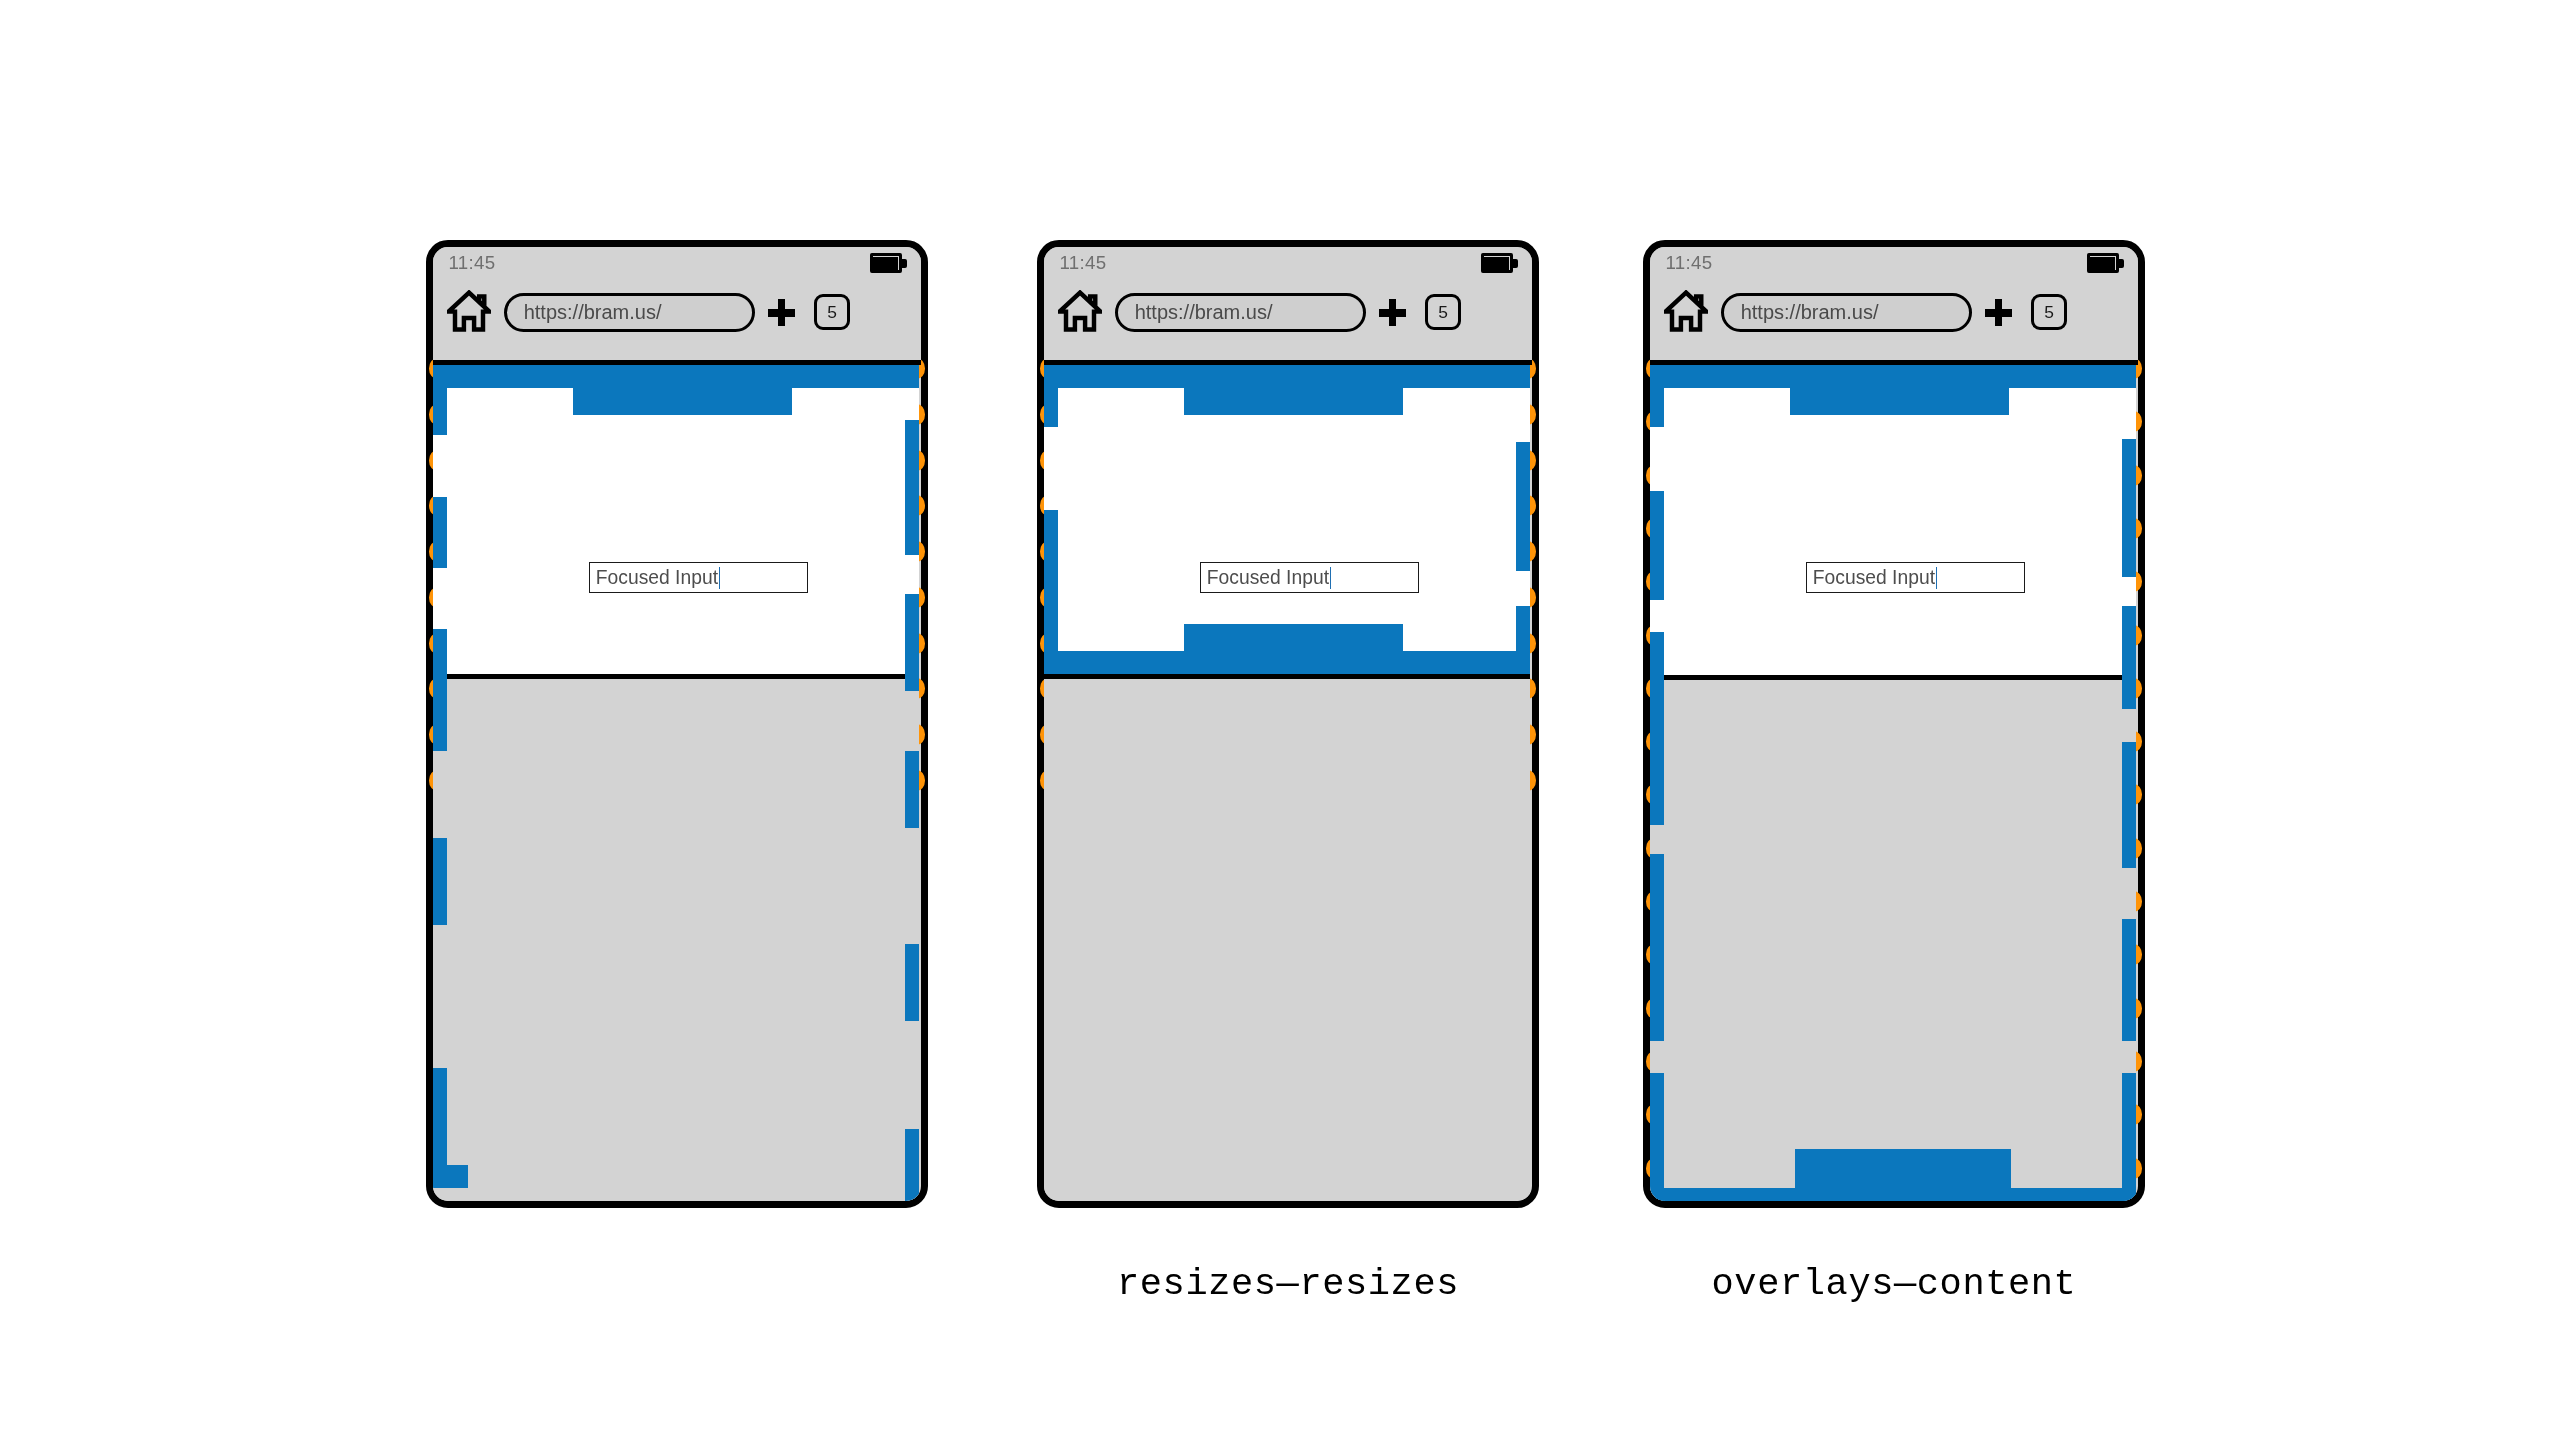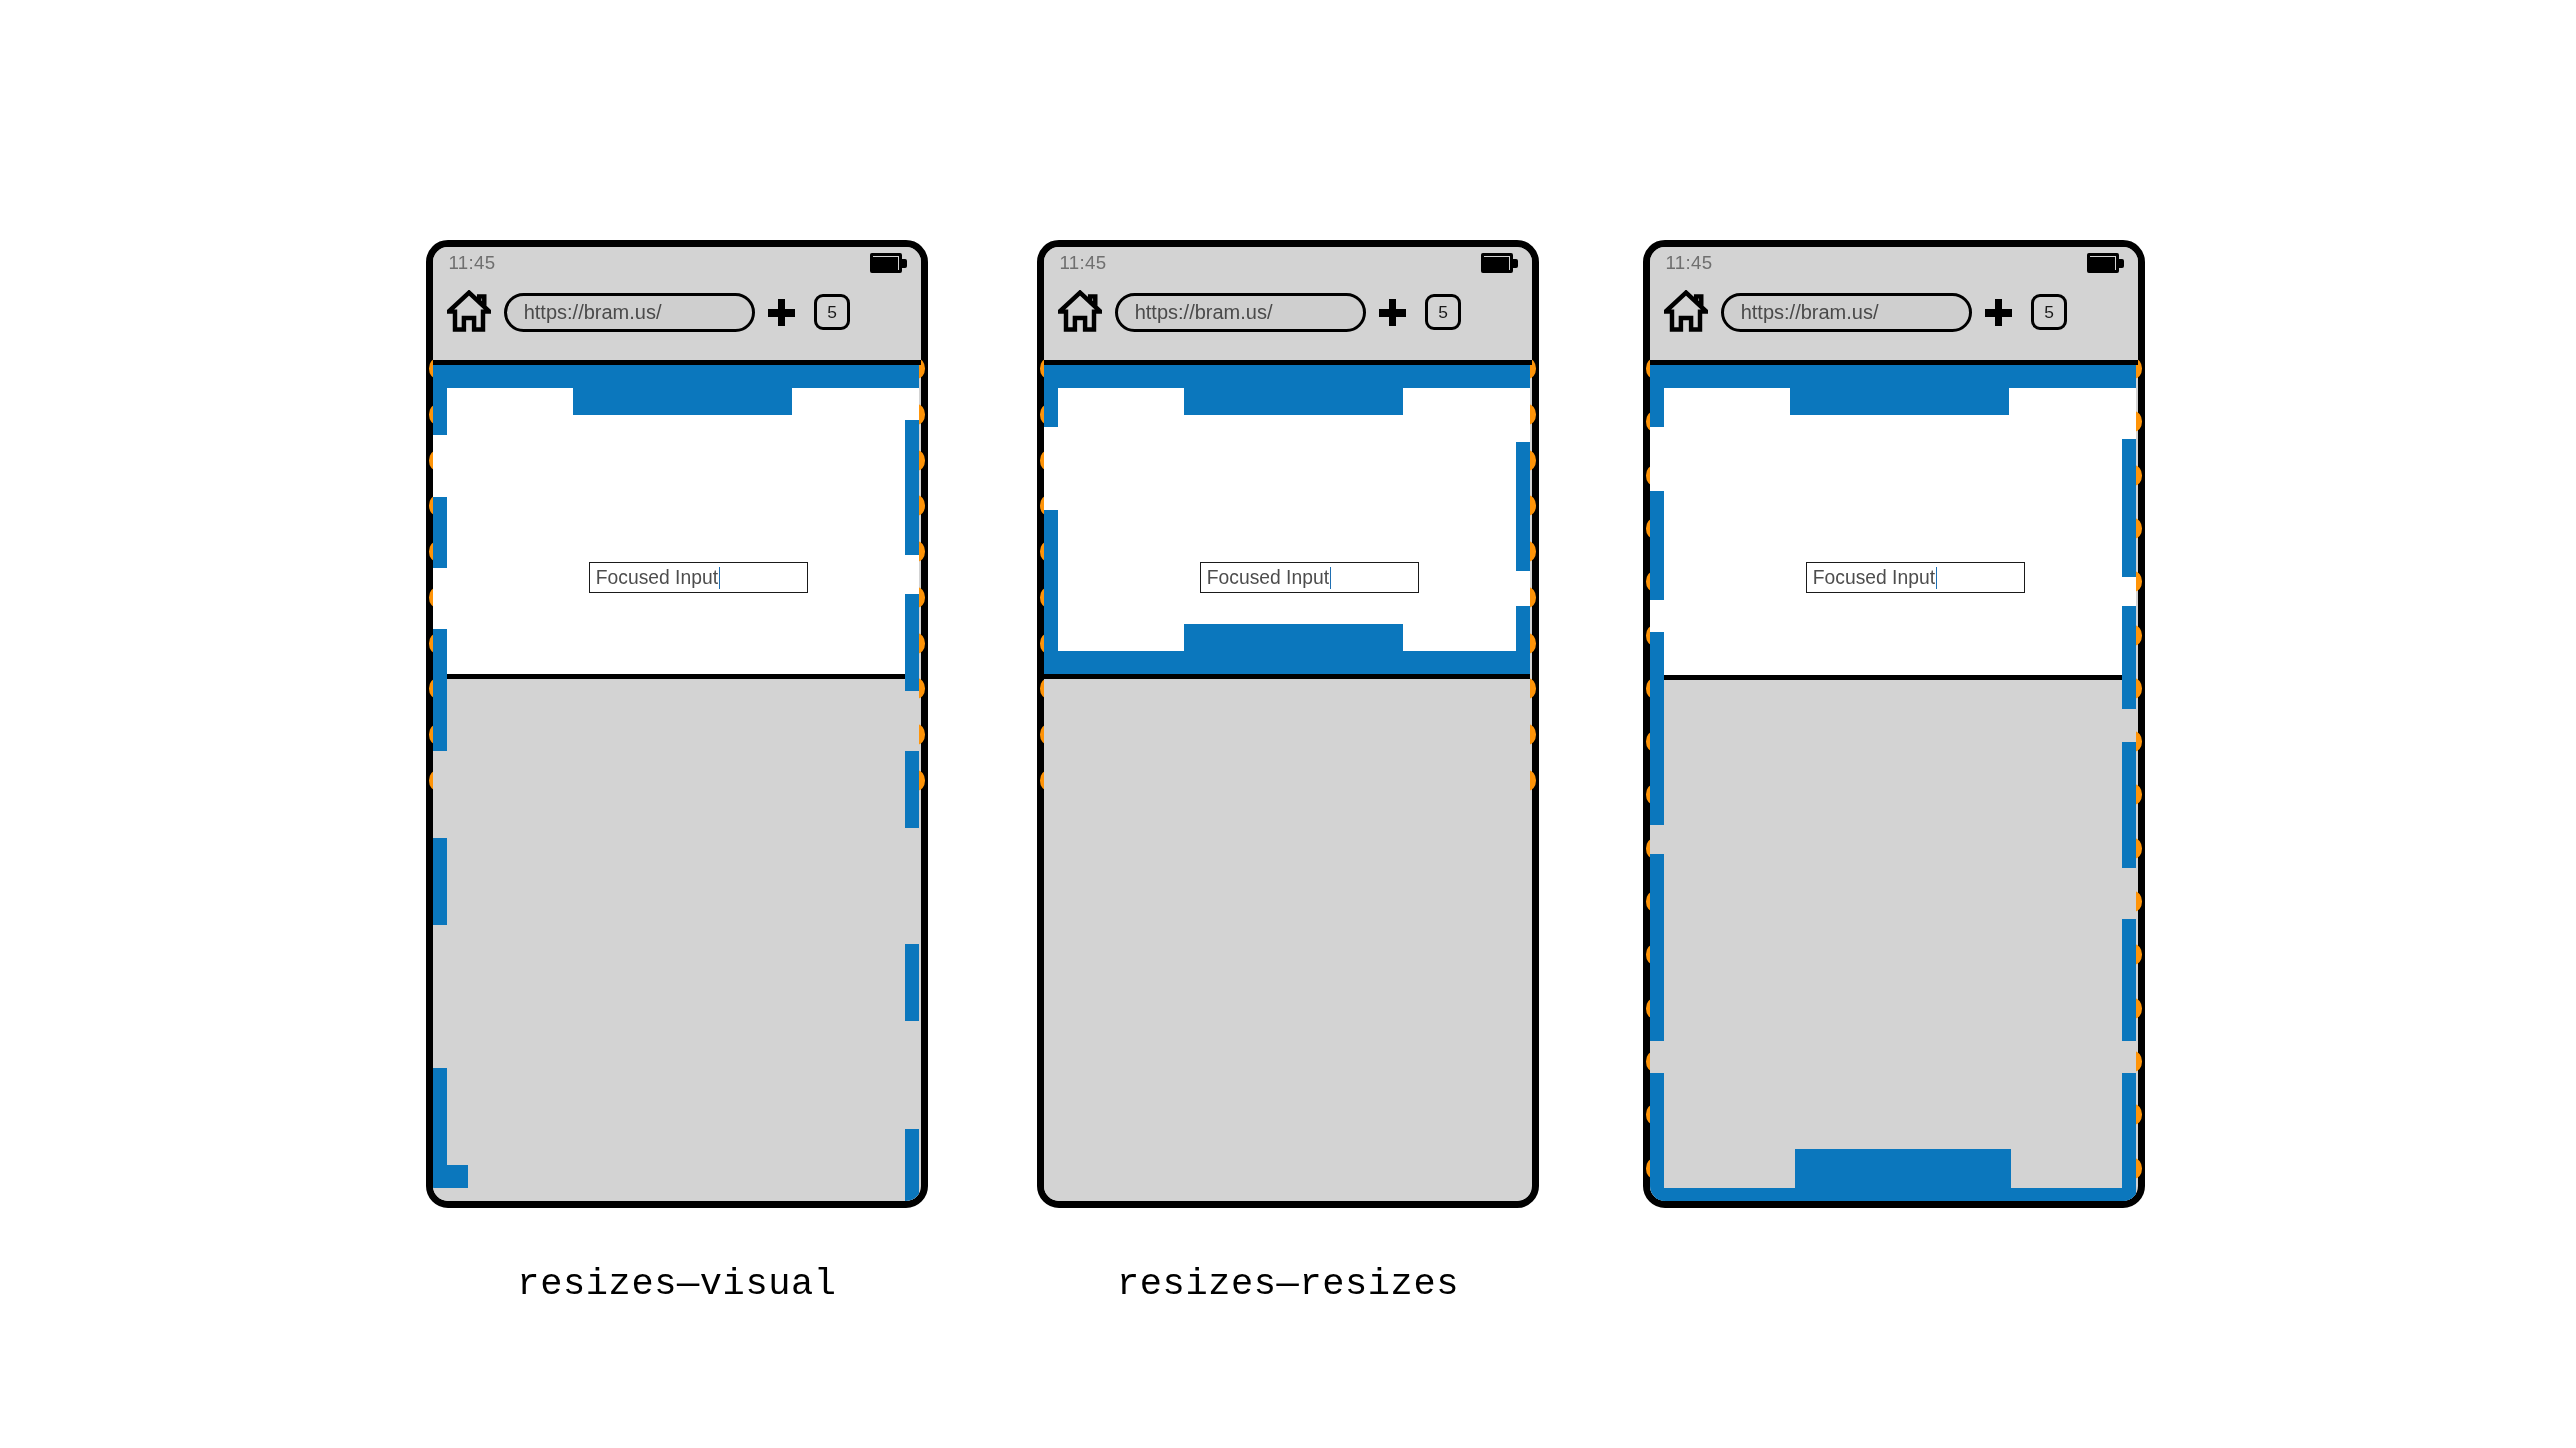--- a/index.html
+++ b/index.html
@@ -446,17 +446,17 @@
       <div class="dot" style="left: 2125px; top: 731px;"></div>
       <div class="dot" style="left: 2125px; top: 784px;"></div>
       <div class="dot" style="left: 2125px; top: 838px;"></div>
       <div class="dot" style="left: 2125px; top: 891px;"></div>
       <div class="dot" style="left: 2125px; top: 944px;"></div>
       <div class="dot" style="left: 2125px; top: 998px;"></div>
       <div class="dot" style="left: 2125px; top: 1051px;"></div>
       <div class="dot" style="left: 2125px; top: 1104px;"></div>
     </div>
 
-  <div class="caption" style="left:426px;top:1263px;width:502px;">resizes—visual</div>
   <div class="caption" style="left:1037px;top:1263px;width:502px;">resizes—resizes</div>
+  <div class="caption" style="left:1643px;top:1263px;width:502px;">overlays—content</div>
 
 </div>
 
 
 </body></html>

